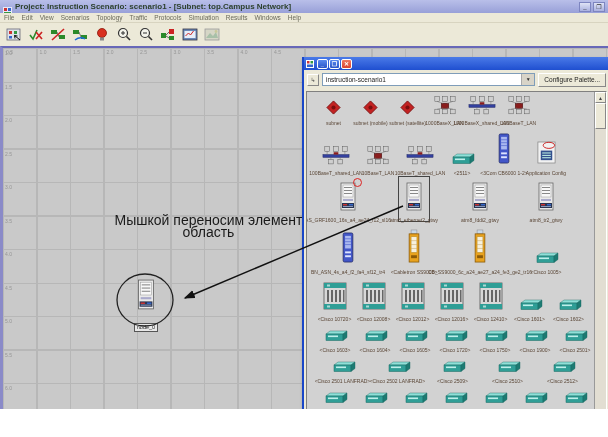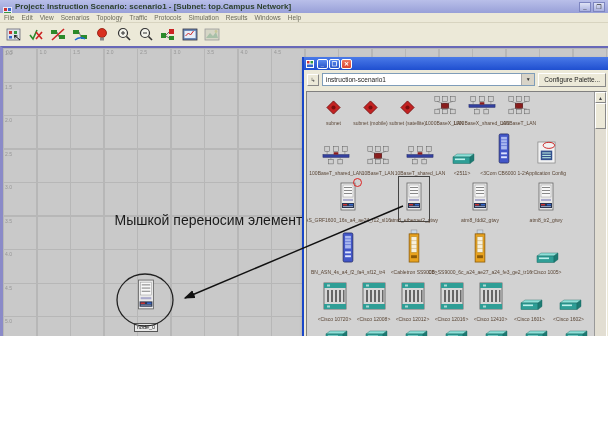--- a/index.html
+++ b/index.html
@@ -1,16 +1,16 @@
 <!DOCTYPE html>
 <html><head>
 <meta charset="utf-8">
 <style>
   html,body{margin:0;padding:0;background:#ffffff;}
-  #root{position:relative;width:608px;height:336px;font-family:"Liberation Sans",sans-serif;
+  #root{position:relative;width:608px;height:409px;font-family:"Liberation Sans",sans-serif;
         background:#701a75;overflow:hidden;-webkit-font-smoothing:antialiased;}
   
   .titlebar{position:absolute;left:0;top:0;width:608px;height:13px;
     background:linear-gradient(#b9bfe9,#98a0d8);display:flex;align-items:center;padding:0 2px;box-sizing:border-box;}
   .app-ico{width:9px;height:9px;margin:0 3px 0 1px;flex:0 0 auto;}
   .title-text{font-size:8px;font-weight:bold;color:#2c402c;white-space:nowrap;overflow:hidden;flex:1;}
   .win-btns{display:flex;gap:2px;margin-right:1px;}
   .wbtn{width:12px;height:10px;background:linear-gradient(#dfe3f5,#aab1e0);border:1px solid #7d85c0;
     font-size:6px;line-height:8px;text-align:center;color:#333;box-sizing:border-box;cursor:default;}
   
@@ -234,20 +234,21 @@
         <span class="gl" style="left: 2px; top: 203px;">4.0</span>
         <span class="gl" style="left: 2px; top: 236.5px;">4.5</span>
         <span class="gl" style="left: 2px; top: 270px;">5.0</span>
         <span class="gl" style="left: 2px; top: 303.5px;">5.5</span>
         <span class="gl" style="left: 2px; top: 337px;">6.0</span>
         <span class="gl" style="left: 2px; top: 370.5px;">6.5</span>
       </div>
 
     <div class="annotation" id="annotation">
         <div>Мышкой переносим элемент</div>
+        <div>область</div>
       </div>
 
     <div class="node">
       <span class="icw">
         <svg width="24" height="32" viewBox="0 0 20 30">
             <rect x="3" y="1" width="14" height="27" fill="#e9e9e9" stroke="#666" stroke-width="0.8"></rect>
             <rect x="5" y="3" width="10" height="12" fill="#f8f8f8" stroke="#9a9a9a" stroke-width="0.5"></rect>
             <rect x="6" y="5" width="8" height="1" fill="#888"></rect>
             <rect x="6" y="8" width="8" height="1" fill="#888"></rect>
             <rect x="6" y="11" width="8" height="1" fill="#888"></rect>

